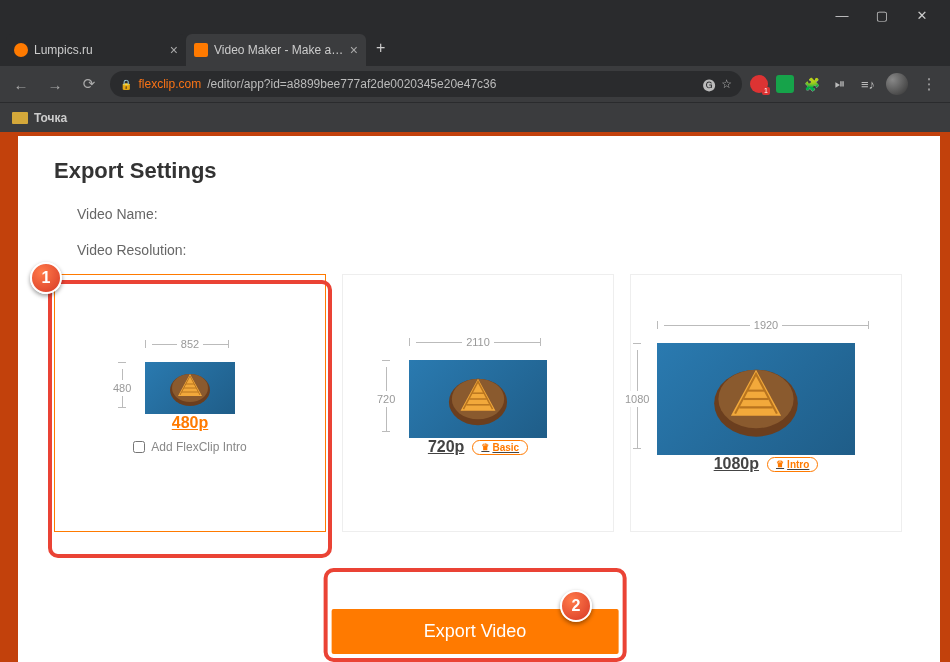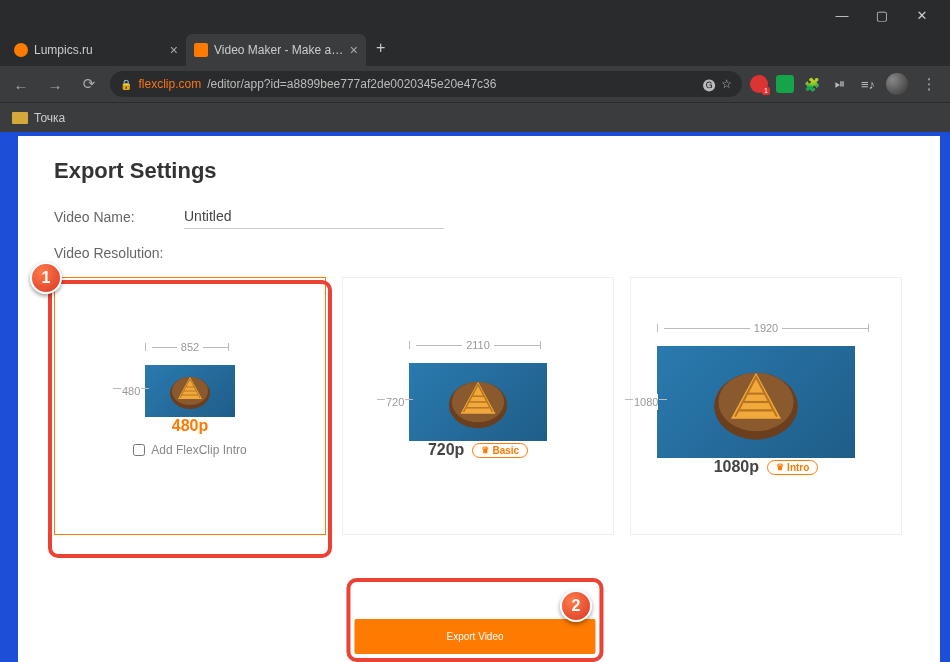--- a/index.html
+++ b/index.html
@@ -28,70 +28,70 @@
   .addr-input .lock { color: #8a8a8a; font-size: 10px; }
   .addr-input .url-host { color: #f97316; }
   .right-icons { display: flex; align-items: center; gap: 8px; }
   .ext-icon { width: 20px; height: 20px; display: flex; align-items: center; justify-content: center; font-size: 13px; color: #bbb; position: relative; }
   .ext-icon .badge { position: absolute; bottom: -2px; right: -2px; background: #d33; color: #fff; font-size: 7px; border-radius: 2px; padding: 0 2px; line-height: 8px; }
   .ext-green { background: #16a34a; border-radius: 3px; width: 18px; height: 18px; }
   .ext-red { background: #d33; border-radius: 50%; width: 18px; height: 18px; }
   .avatar { width: 22px; height: 22px; border-radius: 50%; background: radial-gradient(circle at 30% 30%, #888, #333); }
   
   
-  .bookmarks { height: 30px; background: #3b3c3e; display: flex; align-items: center; padding: 0 12px; gap: 6px; border-top: 1px solid #2a2b2d; }
+  .bookmarks { height: 30px; background: #3b3c3e; display: flex; align-items: center; padding: 0 12px; gap: 6px; border-top: 1px solid #2a2b2d; font-weight: bold; }
   .bm-item { color: #ccc; font-size: 12px; display: flex; align-items: center; gap: 6px; }
   .bm-folder { width: 16px; height: 12px; background: #d4a83a; border-radius: 1px; }
   
   
-  .page { background: #1d4ed8; height: calc(662px - 30px - 36px - 36px - 30px); overflow: hidden; position: relative; }
+  .page { background: #c2410c; height: calc(662px - 30px - 36px - 36px - 30px); overflow: hidden; position: relative; }
   .panel { background: #fff; margin: 4px 10px 0 18px; padding: 22px 36px 12px 36px; min-height: 100%; }
   
   .h1 { font-size: 22px; color: #333; margin-bottom: 22px; font-weight: 600; }
   
-  .field-row { display: flex; align-items: flex-end; margin-bottom: 16px; }
+  .field-row { display: flex; align-items: flex-end; margin-bottom: 16px; margin-left: 23px; }
   .field-label { width: 130px; color: #666; font-size: 14px; padding-bottom: 4px; }
   .field-value { width: 260px; border-bottom: 1px solid #ccc; color: #444; font-size: 14px; padding: 2px 0 4px 0; }
   .field-label.noval { padding-bottom: 0; }
   
   
   .res-row { display: flex; gap: 16px; margin-top: 8px; }
   .res-card { width: 272px; height: 258px; background: #fff; border: 1px solid #eee; display: flex; flex-direction: column; align-items: center; justify-content: center; cursor: pointer; position: relative; }
   .res-card.selected { border: 1px solid #ff7a00; }
   
   .dim-wrap { position: relative; margin-top: 10px; }
   .dim-top { position: absolute; top: -24px; left: 0; right: 0; display: flex; align-items: center; justify-content: center; color: #999; font-size: 11px; }
   .dim-top::before, .dim-top::after { content: ""; flex: 0 0 6px; height: 8px; border-left: 1px solid #bbb; }
   .dim-top .line { flex: 1; border-top: 1px solid #bbb; }
   .dim-top .num { background: #fff; padding: 0 4px; position: relative; top: 0px; }
-  .dim-left { position: absolute; left: -32px; top: 0; bottom: 0; display: flex; flex-direction: row; align-items: center; color: #999; font-size: 11px; }
+  .dim-left { position: absolute; left: -32px; top: 0; bottom: 0; display: flex; flex-direction: column; align-items: center; color: #999; font-size: 11px; }
   .dim-left .vline { flex: 1; border-left: 1px solid #bbb; width: 1px; }
   .dim-left::before, .dim-left::after { content: ""; height: 6px; width: 8px; border-top: 1px solid #bbb; }
   .dim-left .num { background: #fff; padding: 2px 0; }
   
   .thumb { background: linear-gradient(135deg, #2a7ab0 0%, #1f5d88 100%); display: flex; align-items: center; justify-content: center; }
   .thumb svg { display: block; }
   
-  .res-name { font-size: 16px; font-weight: 700; color: #444; display: flex; align-items: center; gap: 8px; }
+  .res-name { font-size: 16px; font-weight: 700; color: #444; display: flex; align-items: center; gap: 8px; text-decoration: underline; }
   .res-card.selected .res-name { color: #ff7a00; }
   .badge-pill { font-size: 10px; font-weight: 600; border-radius: 10px; padding: 1px 8px; display: inline-flex; align-items: center; gap: 3px; }
   .badge-basic { color: #ff7a00; border: 1px solid #ff7a00; background: #fff; }
   .badge-plus { color: #ff7a00; border: 1px solid #ff7a00; background: #fff; }
   .crown { font-size: 9px; }
   
   .intro-row { margin-top: 8px; font-size: 12px; color: #888; display: flex; align-items: center; gap: 6px; }
   .intro-row input[type=checkbox] { width: 12px; height: 12px; }
   
   
   .callout { position: absolute; border: 4px solid #ea4335; border-radius: 10px; pointer-events: none; }
   .callout-num { position: absolute; width: 32px; height: 32px; border-radius: 50%; background: radial-gradient(circle at 35% 30%, #ff7a4a, #d73925); border: 2px solid #fff; color: #fff; font-weight: 700; display: flex; align-items: center; justify-content: center; font-size: 16px; box-shadow: 0 2px 4px rgba(0,0,0,0.4); pointer-events: none; }
   
   
   .export-wrap { position: absolute; left: 50%; transform: translateX(-50%); bottom: 8px; }
-  .export-btn { background: #ff7a00; color: #fff; border: none; font-size: 10px; padding: 12px 92px; border-radius: 2px; cursor: pointer; margin-top: 33px; }
+  .export-btn { background: #ff7a00; color: #fff; border: none; font-size: 18px; padding: 12px 92px; border-radius: 2px; cursor: pointer; margin-top: 33px; }
 </style>
 </head>
 <body>
 
 <div class="titlebar">
   <div class="ctrl">—</div>
   <div class="ctrl">▢</div>
   <div class="ctrl">✕</div>
 </div>
 
@@ -140,21 +140,20 @@
     <span>Точка</span>
   </div>
 </div>
 
 <div class="page">
   <div class="panel">
     <div class="h1">Export Settings</div>
 
     <div class="field-row">
       <div class="field-label">Video Name:</div>
-      <div class="field-value">Untitled</div>
     </div>
     <div class="field-row">
       <div class="field-label noval">Video Resolution:</div>
     </div>
 
     <div class="res-row">
 
       <div class="res-card selected">
         <div class="dim-wrap" style="width:90px;height:52px;">
           <div class="dim-top">

